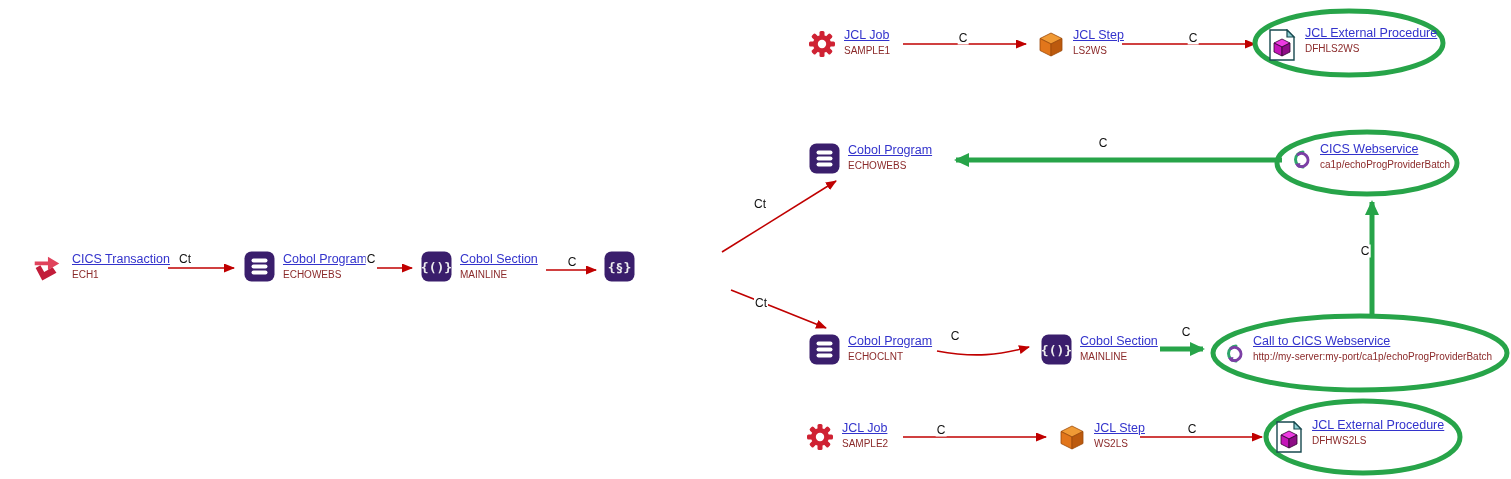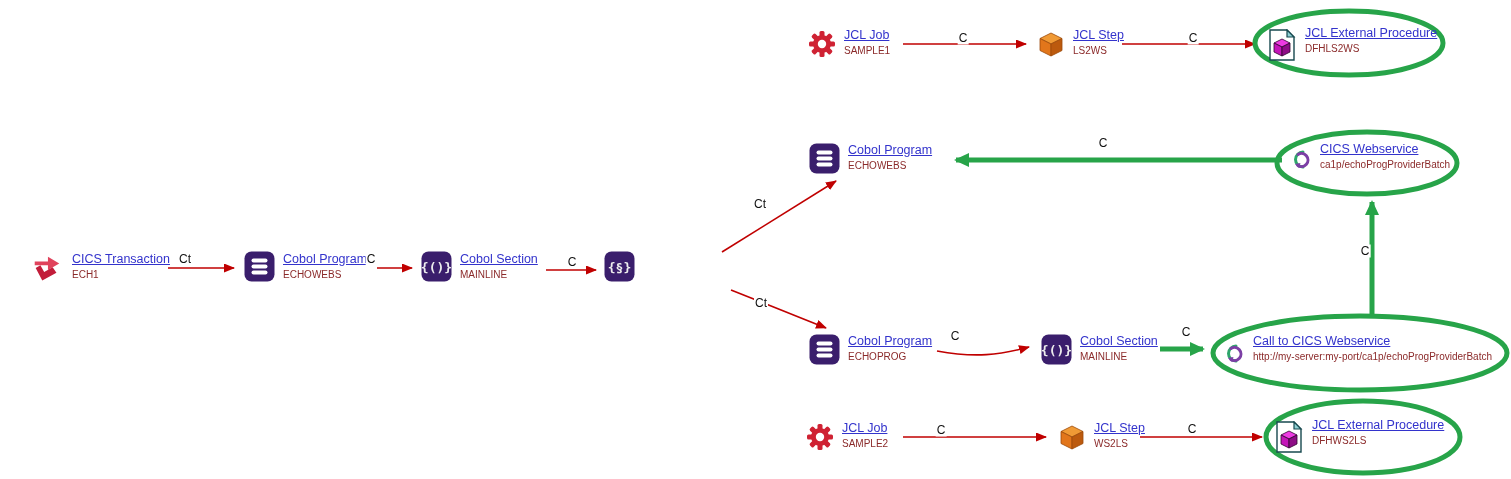--- a/index.html
+++ b/index.html
@@ -196,21 +196,21 @@
         <rect x="0.5" y="0.5" width="30" height="30" rx="7" fill="#3A1E6C"></rect>
         <g fill="#ffffff">
             <rect x="7.5" y="7.5" width="16" height="4" ry="2"></rect>
         <rect x="7.5" y="13.5" width="16" height="4" ry="2"></rect>
         <rect x="7.5" y="19.5" width="16" height="4" ry="2"></rect>
           </g>
         </svg>
     </span>
     <div class="labels">
       <a class="type">Cobol Program</a>
-      <div class="sub">ECHOPROG</div>
+      <div class="sub">ECHOCLNT</div>
     </div>
   </div>
 
   <div class="node" style="left:1041px;top:334px;">
     <span class="icon">
       <svg width="31" height="31" viewBox="0 0 31 31">
         <rect x="0.5" y="0.5" width="30" height="30" rx="7" fill="#3A1E6C"></rect>
         <text x="15.5" y="20.5" text-anchor="middle" font-family="DejaVu Sans Mono, monospace" font-size="13" font-weight="bold" fill="#EDEDED">{()}</text>
         </svg>
     </span>

